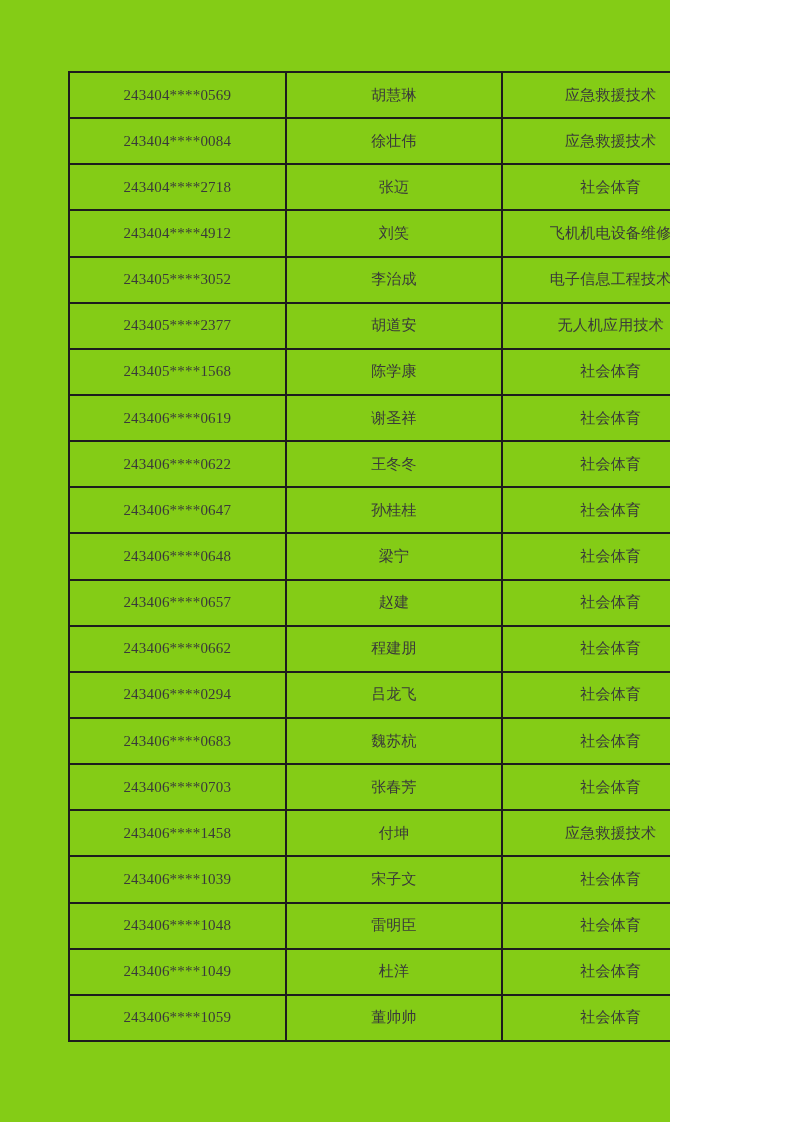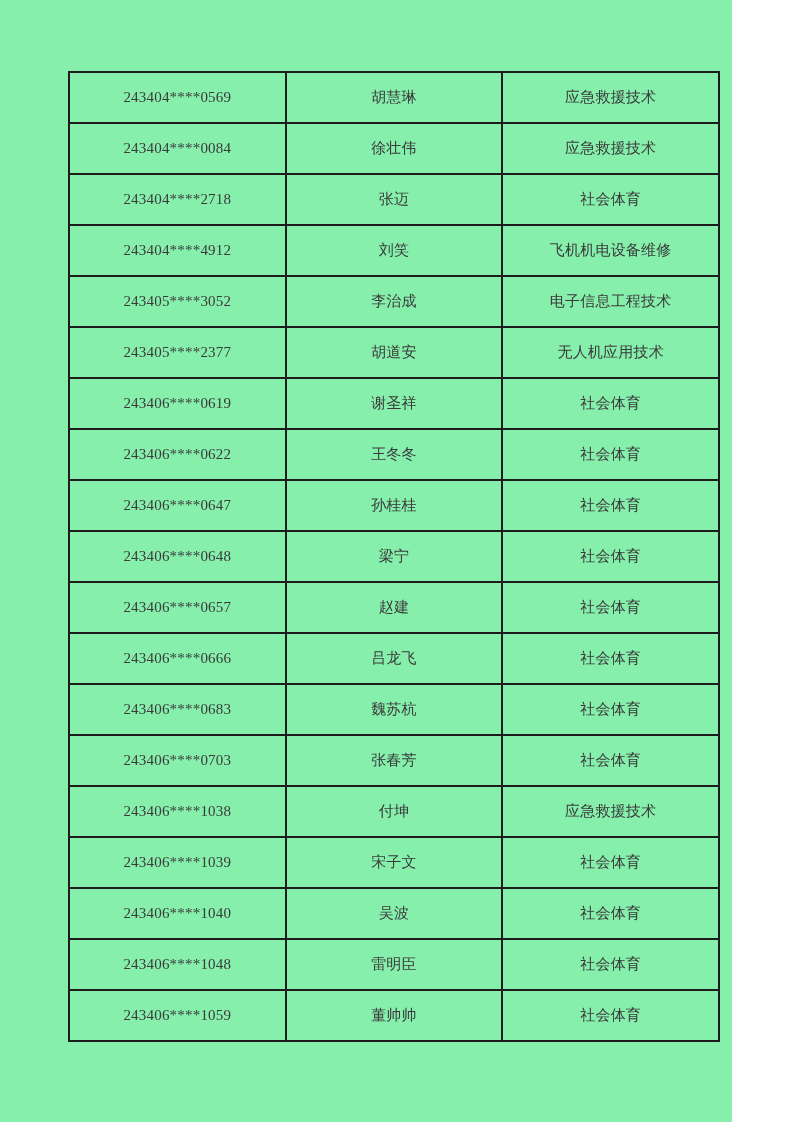--- a/index.html
+++ b/index.html
@@ -5,24 +5,25 @@
   html, body {
     margin: 0;
     padding: 0;
     background: #ffffff;
     width: 793px;
     height: 1122px;
     font-family: "Liberation Serif", "DejaVu Serif", serif;
   }
   .page {
     position: relative;
-    width: 732px;
+    width: 634px;
     height: 1122px;
-    background: #86efac;
+    background: #84cc16;
     overflow: hidden;
+    padding-left: 36px;
   }
   .table-wrap {
     position: absolute;
     left: 68px;
     top: 71px;
     width: 652px;
     height: 971px;
   }
   table.roster {
     width: 100%;
@@ -76,20 +77,25 @@
             <td class="cell-id">243405****3052</td>
             <td class="cell-name">李治成</td>
             <td class="cell-major">电子信息工程技术</td>
           </tr>
           <tr>
             <td class="cell-id">243405****2377</td>
             <td class="cell-name">胡道安</td>
             <td class="cell-major">无人机应用技术</td>
           </tr>
           <tr>
+            <td class="cell-id">243405****1568</td>
+            <td class="cell-name">陈学康</td>
+            <td class="cell-major">社会体育</td>
+          </tr>
+          <tr>
             <td class="cell-id">243406****0619</td>
             <td class="cell-name">谢圣祥</td>
             <td class="cell-major">社会体育</td>
           </tr>
           <tr>
             <td class="cell-id">243406****0622</td>
             <td class="cell-name">王冬冬</td>
             <td class="cell-major">社会体育</td>
           </tr>
           <tr>
@@ -101,52 +107,57 @@
             <td class="cell-id">243406****0648</td>
             <td class="cell-name">梁宁</td>
             <td class="cell-major">社会体育</td>
           </tr>
           <tr>
             <td class="cell-id">243406****0657</td>
             <td class="cell-name">赵建</td>
             <td class="cell-major">社会体育</td>
           </tr>
           <tr>
-            <td class="cell-id">243406****0666</td>
+            <td class="cell-id">243406****0662</td>
+            <td class="cell-name">程建朋</td>
+            <td class="cell-major">社会体育</td>
+          </tr>
+          <tr>
+            <td class="cell-id">243406****0294</td>
             <td class="cell-name">吕龙飞</td>
             <td class="cell-major">社会体育</td>
           </tr>
           <tr>
             <td class="cell-id">243406****0683</td>
             <td class="cell-name">魏苏杭</td>
             <td class="cell-major">社会体育</td>
           </tr>
           <tr>
             <td class="cell-id">243406****0703</td>
             <td class="cell-name">张春芳</td>
             <td class="cell-major">社会体育</td>
           </tr>
           <tr>
-            <td class="cell-id">243406****1038</td>
+            <td class="cell-id">243406****1458</td>
             <td class="cell-name">付坤</td>
             <td class="cell-major">应急救援技术</td>
           </tr>
           <tr>
             <td class="cell-id">243406****1039</td>
             <td class="cell-name">宋子文</td>
             <td class="cell-major">社会体育</td>
           </tr>
           <tr>
-            <td class="cell-id">243406****1040</td>
-            <td class="cell-name">吴波</td>
+            <td class="cell-id">243406****1048</td>
+            <td class="cell-name">雷明臣</td>
             <td class="cell-major">社会体育</td>
           </tr>
           <tr>
-            <td class="cell-id">243406****1048</td>
-            <td class="cell-name">雷明臣</td>
+            <td class="cell-id">243406****1049</td>
+            <td class="cell-name">杜洋</td>
             <td class="cell-major">社会体育</td>
           </tr>
           <tr>
             <td class="cell-id">243406****1059</td>
             <td class="cell-name">董帅帅</td>
             <td class="cell-major">社会体育</td>
           </tr>
         </tbody>
     </table>
   </div>

